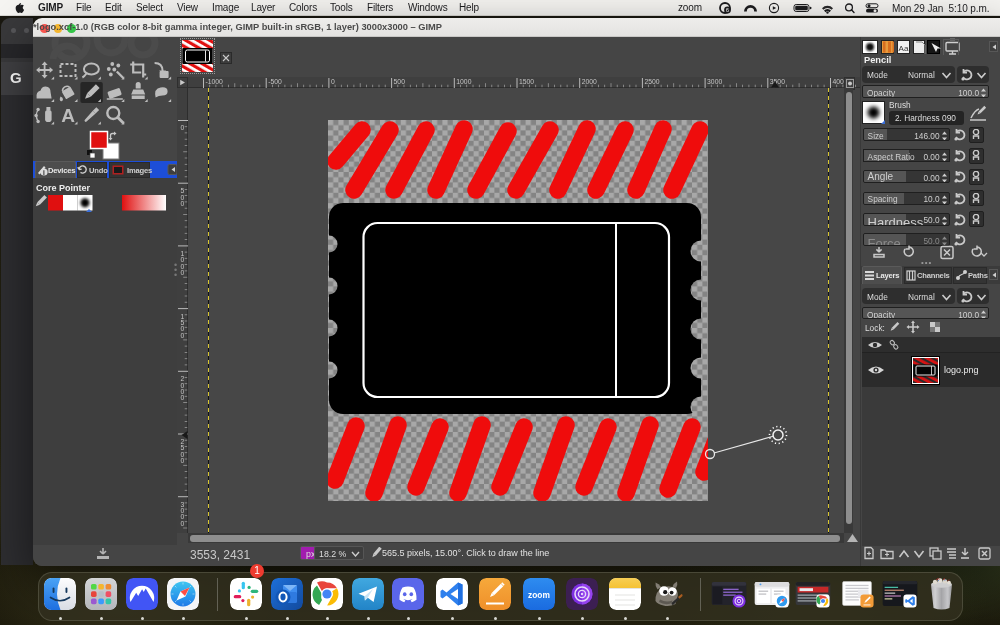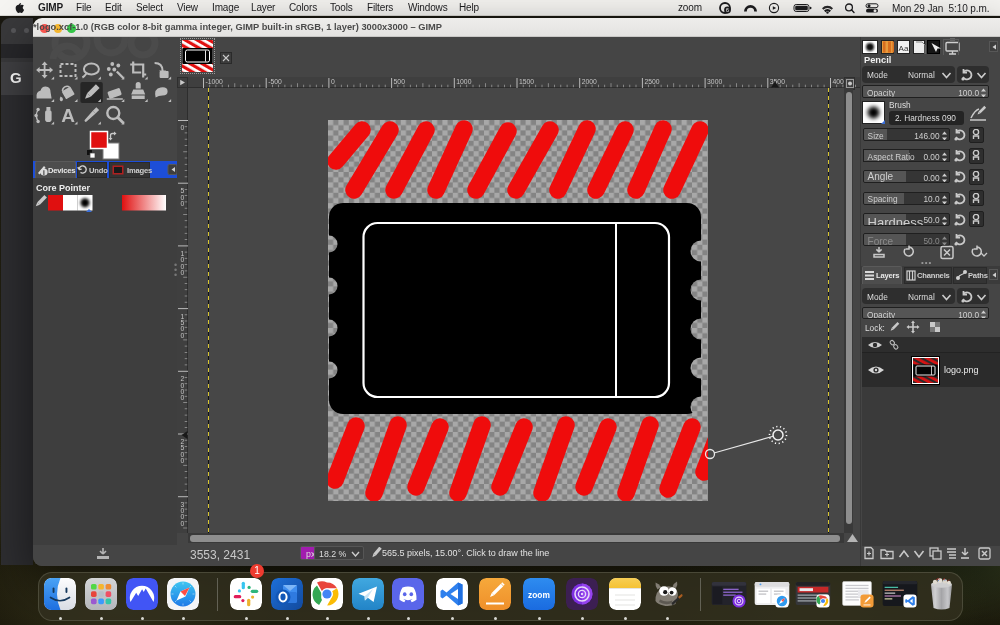--- a/index.html
+++ b/index.html
@@ -725,21 +725,21 @@
           <path d="M3.5 1 v3.5 h3.5" fill="none" stroke="#c9c9c9" stroke-width="1.8"></path>
           <circle cx="3" cy="11" r="1.6" fill="#c9c9c9"></circle>
         </svg>
 <div class="ab" style="left:107.6px;top:174.1px;width:15px;height:16px;background:#2e2e2e;border:1px solid #1f1f1f;border-radius:2px;"></div>
         <svg class="ab" style="left:111.1px;top:176.6px" width="8" height="11" viewBox="0 0 8 11">
           <circle cx="4" cy="3" r="2.6" fill="none" stroke="#c9c9c9" stroke-width="1.4"></circle>
           <path d="M1.5 10 v-3 h5 v3" fill="none" stroke="#c9c9c9" stroke-width="1.4"></path>
         </svg>
 <div class="ab" style="left:1.6px;top:196.4px;width:87px;height:13px;background:#353535;border:1px solid #1f1f1f;border-radius:2px;overflow:hidden;">
           <div class="ab" style="left:0;top:0;width:42px;height:13px;background:#555;"></div>
-          <span style="position:absolute;left:4px;top:1.5px;font-size:10px;color:#8a8a8a;">Force</span>
+          <span style="position:absolute;left:4px;top:1.5px;font-size:13px;color:#8a8a8a;">Force</span>
           <span style="position:absolute;right:9px;top:1.5px;font-size:8.3px;color:#8a8a8a;">50.0</span>
           <svg class="ab" style="right:1px;top:2px" width="7" height="10" viewBox="0 0 7 10">
             <path d="M1 3.5 L3.5 0.5 L6 3.5 z M1 6.5 L3.5 9.5 L6 6.5 z" fill="#8a8a8a"></path>
           </svg>
         </div>
 <svg class="ab" style="left:92px;top:196.4px" width="14" height="14" viewBox="0 0 14 14">
           <path d="M3.5 4 a4.5 4.5 0 1 1 -0.5 5" fill="none" stroke="#c9c9c9" stroke-width="1.8"></path>
           <path d="M3.5 1 v3.5 h3.5" fill="none" stroke="#c9c9c9" stroke-width="1.8"></path>
           <circle cx="3" cy="11" r="1.6" fill="#c9c9c9"></circle>
         </svg>

